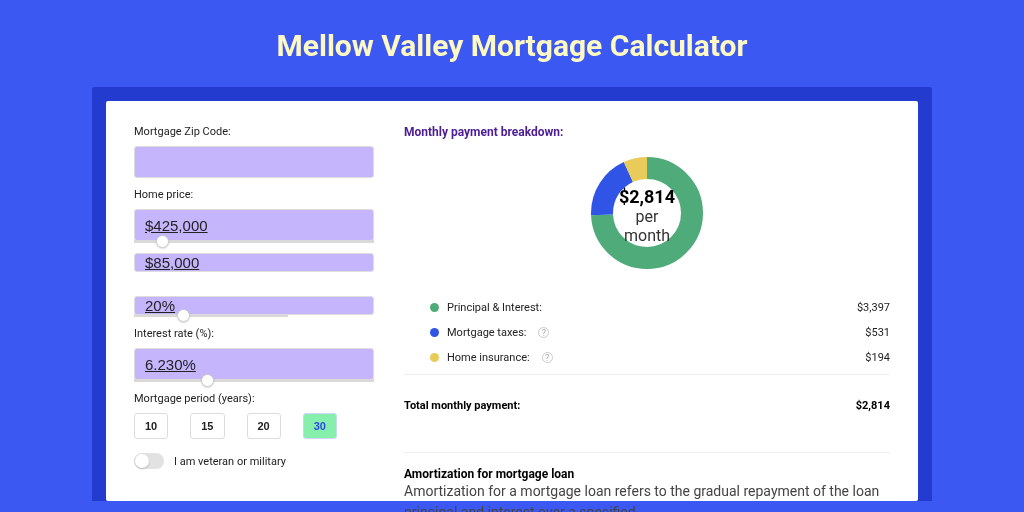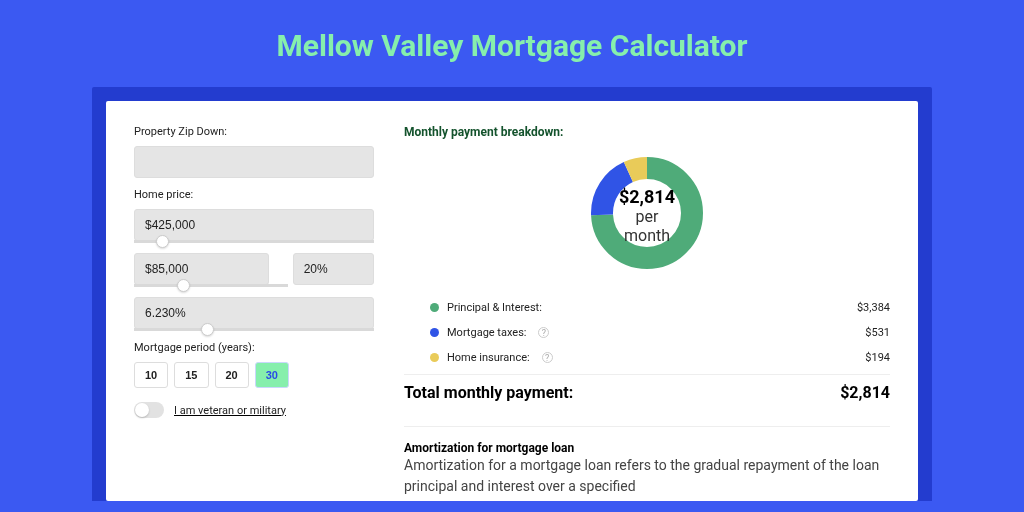--- a/index.html
+++ b/index.html
@@ -5,21 +5,21 @@
   * { box-sizing: border-box; margin: 0; padding: 0; }
   body {
     font-family: -apple-system, BlinkMacSystemFont, "Segoe UI", Roboto, Arial, sans-serif;
     background: #3b59f2;
     width: 1024px;
     height: 512px;
     overflow: hidden;
   }
   .page-title {
     text-align: center;
-    color: #86efac;
+    color: #fef9c3;
     font-size: 30px;
     font-weight: 700;
     padding: 28px 0 24px 0;
   }
   .outer {
     background: #233ccf;
     width: 840px;
     margin: 0 auto;
     padding: 14px 14px 0 14px;
     border-radius: 2px 2px 0 0;
@@ -39,66 +39,66 @@
     font-size: 11px;
     color: #222;
     margin-bottom: 8px;
   }
   .input {
     width: 100%;
     height: 32px;
     border: 1px solid #ddd;
     border-radius: 3px;
     padding: 0 10px;
-    font-size: 12px;
-    color: #222;
-    background: #e5e5e5;
+    font-size: 15px;
+    color: #222;
+    background: #c4b5fd;
+    text-decoration: underline;
   }
   .field-group { margin-bottom: 10px; }
   .slider-track {
     height: 3px;
     background: #d9d9d9;
     position: relative;
     margin-top: -1px;
   }
   .slider-thumb {
     position: absolute;
     top: -5px;
     width: 13px;
     height: 13px;
     background: #fff;
     border: 1px solid #ccc;
     border-radius: 50%;
     box-shadow: 0 1px 2px rgba(0,0,0,0.15);
   }
-  .down-row { display: flex; gap: 24px; }
+  .down-row { display: flex; gap: 24px; flex-direction: column; }
   .down-row .input:first-child { flex: 1.9; }
   .down-row .input:last-child { flex: 1; }
-  .period-row { display: flex; gap: 6px; }
+  .period-row { display: flex; gap: 22px; }
   .period-btn {
     font-size: 11px;
     font-weight: 600;
     color: #222;
     background: #fff;
     border: 1px solid #ddd;
     border-radius: 3px;
     padding: 6px 10px;
     cursor: pointer;
   }
   .period-btn.active {
     background: #86efac;
     color: #2a4ae6;
     border-color: #c9d7fb;
   }
   .toggle-row {
     display: flex;
     align-items: center;
     gap: 10px;
     margin-top: 14px;
-    text-decoration: underline;
   }
   .toggle {
     width: 30px;
     height: 16px;
     background: #e2e2e2;
     border-radius: 10px;
     position: relative;
   }
   .toggle-knob {
     width: 14px;
@@ -107,21 +107,21 @@
     border-radius: 50%;
     position: absolute;
     top: 1px;
     left: 1px;
     box-shadow: 0 1px 2px rgba(0,0,0,0.2);
   }
   .toggle-label { font-size: 11px; color: #222; }
   .breakdown-title {
     font-size: 12px;
     font-weight: 700;
-    color: #14532d;
+    color: #4c1d95;
     margin-bottom: 14px;
   }
   .donut-wrap { text-align: center; margin-bottom: 18px; }
   .donut { display: inline-block; position: relative; }
   .donut-center {
     position: absolute;
     top: 50%; left: 50%;
     transform: translate(-50%, -50%);
     text-align: center;
   }
@@ -148,22 +148,22 @@
     width: 11px;
     height: 11px;
     display: inline-flex;
     align-items: center;
     justify-content: center;
     margin-left: 4px;
   }
   .total-row {
     display: flex;
     justify-content: space-between;
-    padding: 8px 0;
-    font-size: 16px;
+    padding: 24px 0;
+    font-size: 11px;
     font-weight: 700;
     border-top: 1px solid #eee;
     margin-top: 4px;
   }
   .amort {
     margin-top: 16px;
     border-top: 1px solid #eee;
     padding-top: 14px;
   }
   .amort-title { font-size: 12px; font-weight: 700; }
@@ -173,21 +173,21 @@
 <body>
 
 <div class="page-title">Mellow Valley Mortgage Calculator</div>
 
 <div class="outer">
   <div class="card">
 
     <div class="left">
 
       <div class="field-group">
-        <div class="field-label">Property Zip Down:</div>
+        <div class="field-label">Mortgage Zip Code:</div>
         <input class="input" value="" style="">
       </div>
 
       <div class="field-group">
         <div class="field-label">Home price:</div>
         <input class="input" value="$425,000" style="">
         <div class="slider-track">
           <div class="slider-thumb" style="left:9%"></div>
         </div>
       </div>
@@ -196,20 +196,21 @@
         <div class="down-row">
           <input class="input" value="$85,000" style="">
           <input class="input" value="20%" style="">
         </div>
         <div class="slider-track" style="width:64%">
           <div class="slider-thumb" style="left:28%"></div>
         </div>
       </div>
 
       <div class="field-group">
+        <div class="field-label">Interest rate (%):</div>
         <input class="input" value="6.230%" style="">
         <div class="slider-track">
           <div class="slider-thumb" style="left:28%"></div>
         </div>
       </div>
 
       <div class="field-group">
         <div class="field-label">Mortgage period (years):</div>
         <div class="period-row">
           <button class="period-btn">10</button>
@@ -242,21 +243,21 @@
             <div class="donut-sub">per month</div>
           </div>
         </div>
       </div>
 
       <div class="legend-row">
         <div class="legend-left">
           <span class="dot dot-green"></span>
           <span>Principal &amp; Interest:</span>
         </div>
-        <span>$3,384</span>
+        <span>$3,397</span>
       </div>
 
       <div class="legend-row">
         <div class="legend-left">
           <span class="dot dot-blue"></span>
           <span>Mortgage taxes:</span>
           <span class="info-icon">?</span>
         </div>
         <span>$531</span>
       </div>

